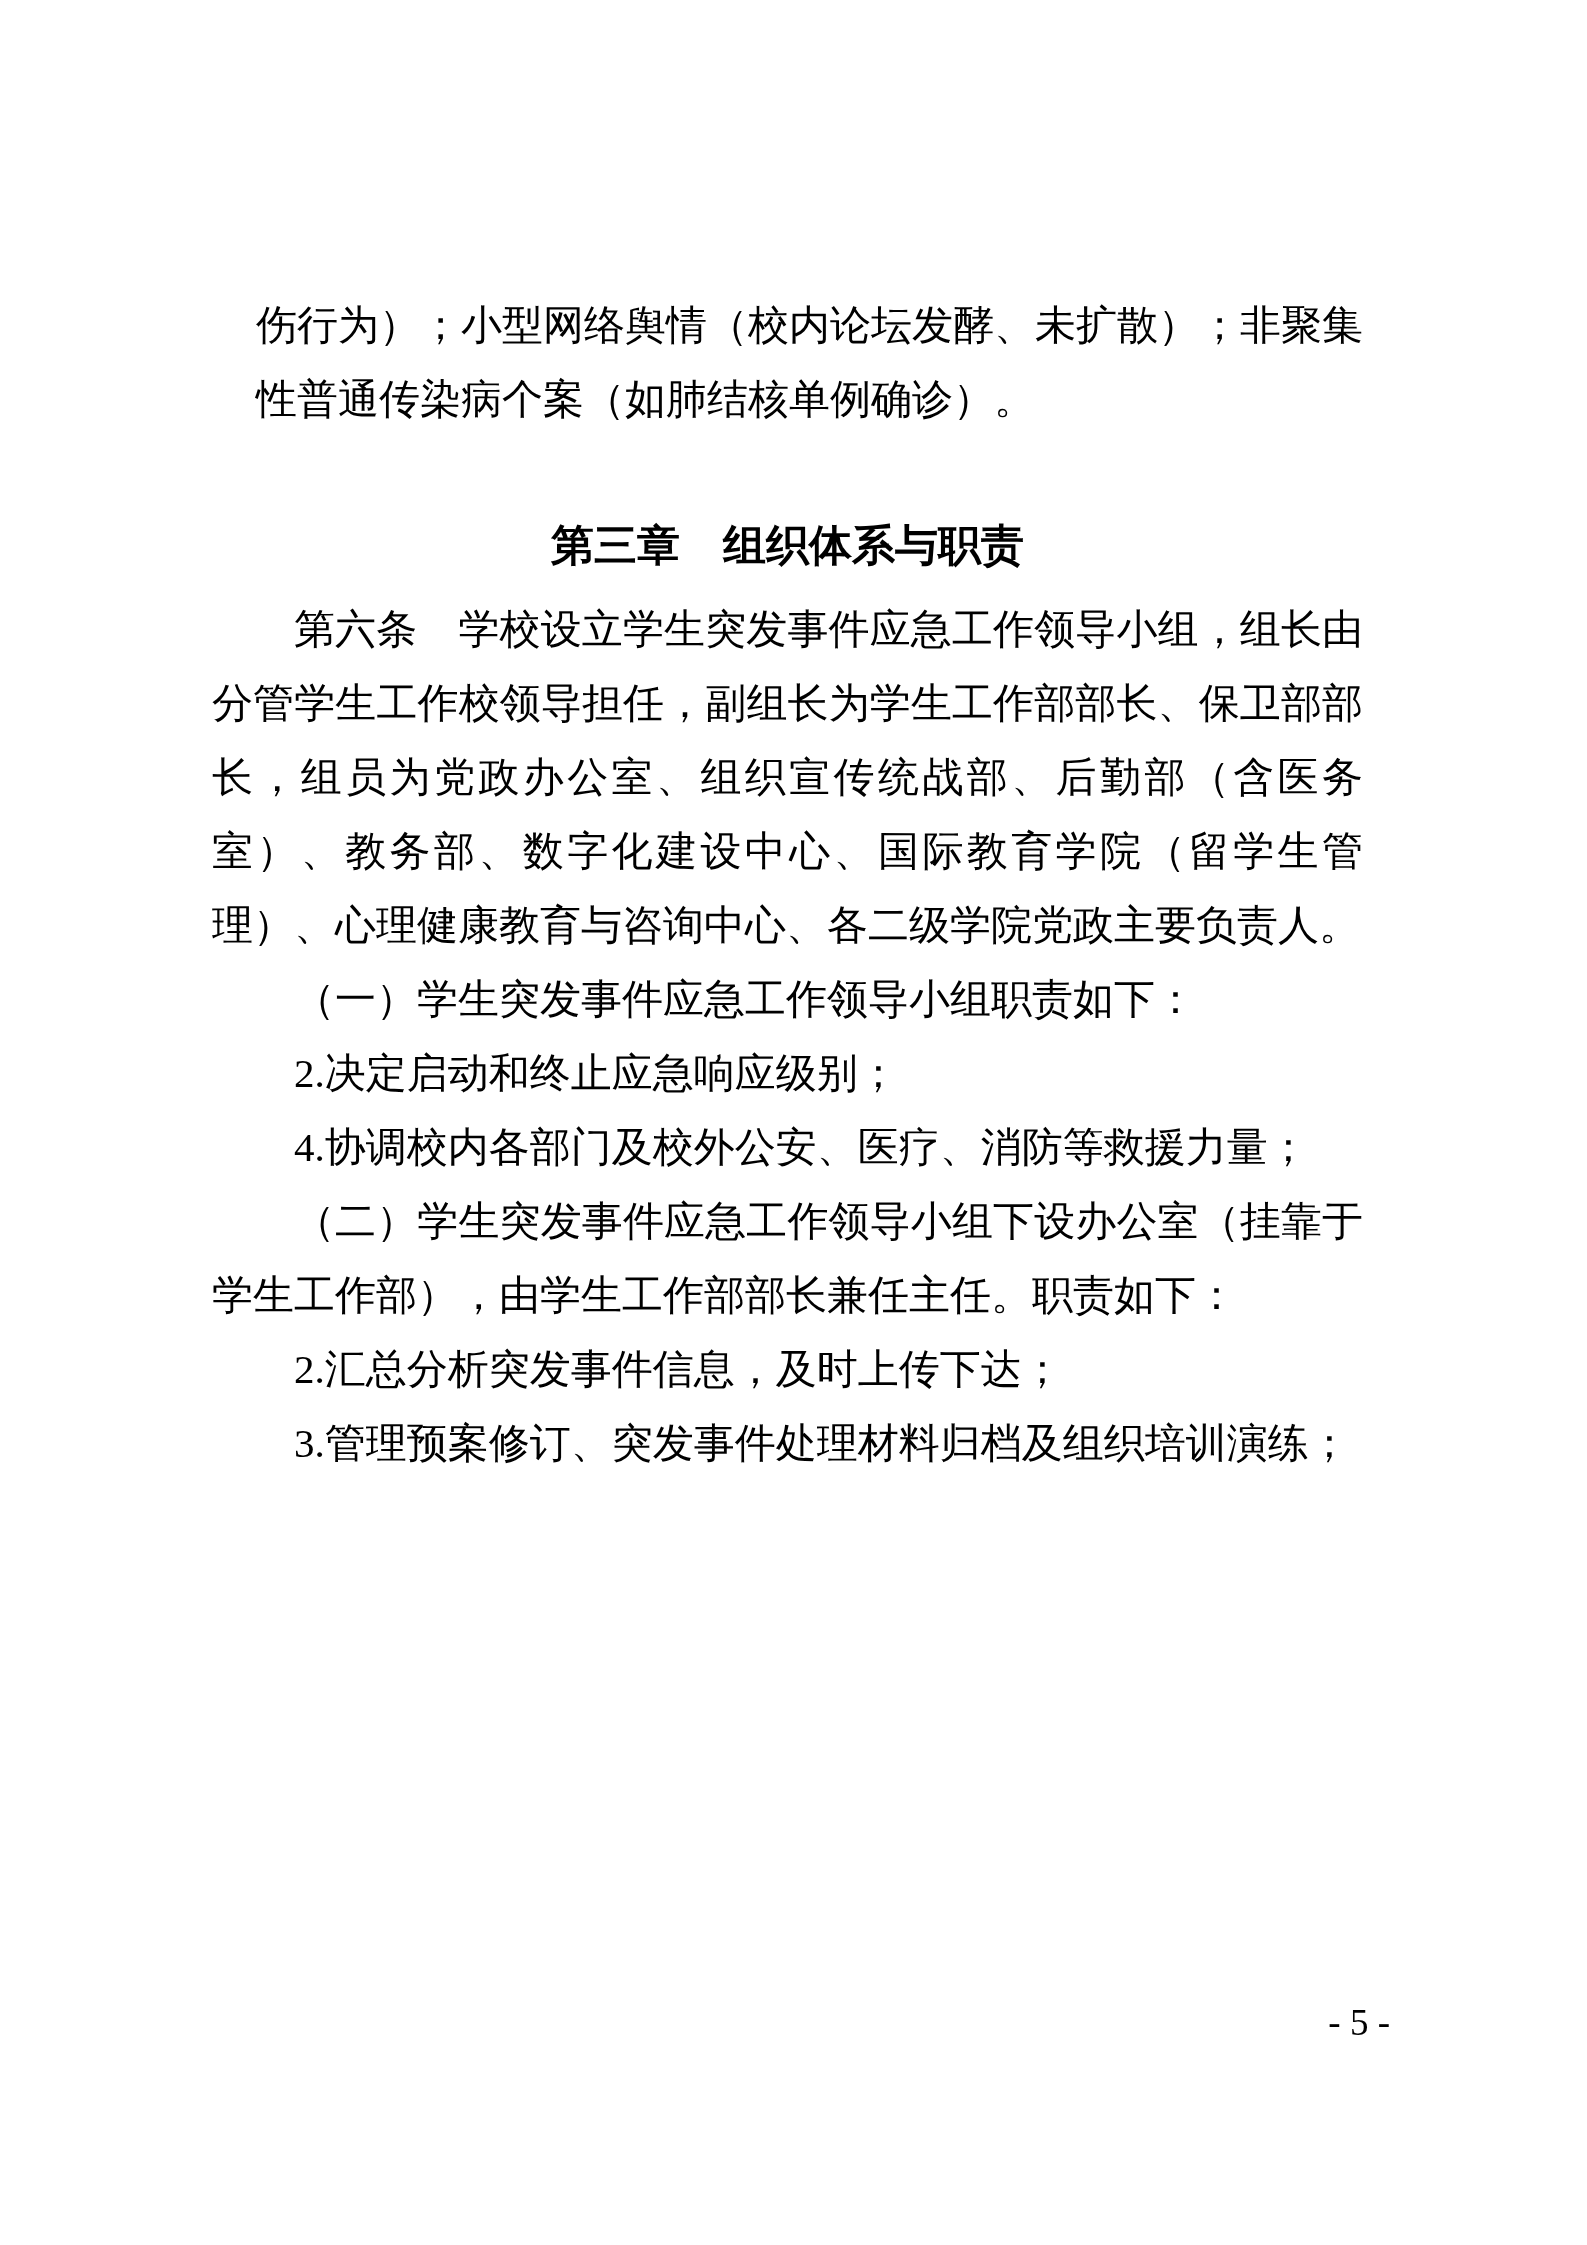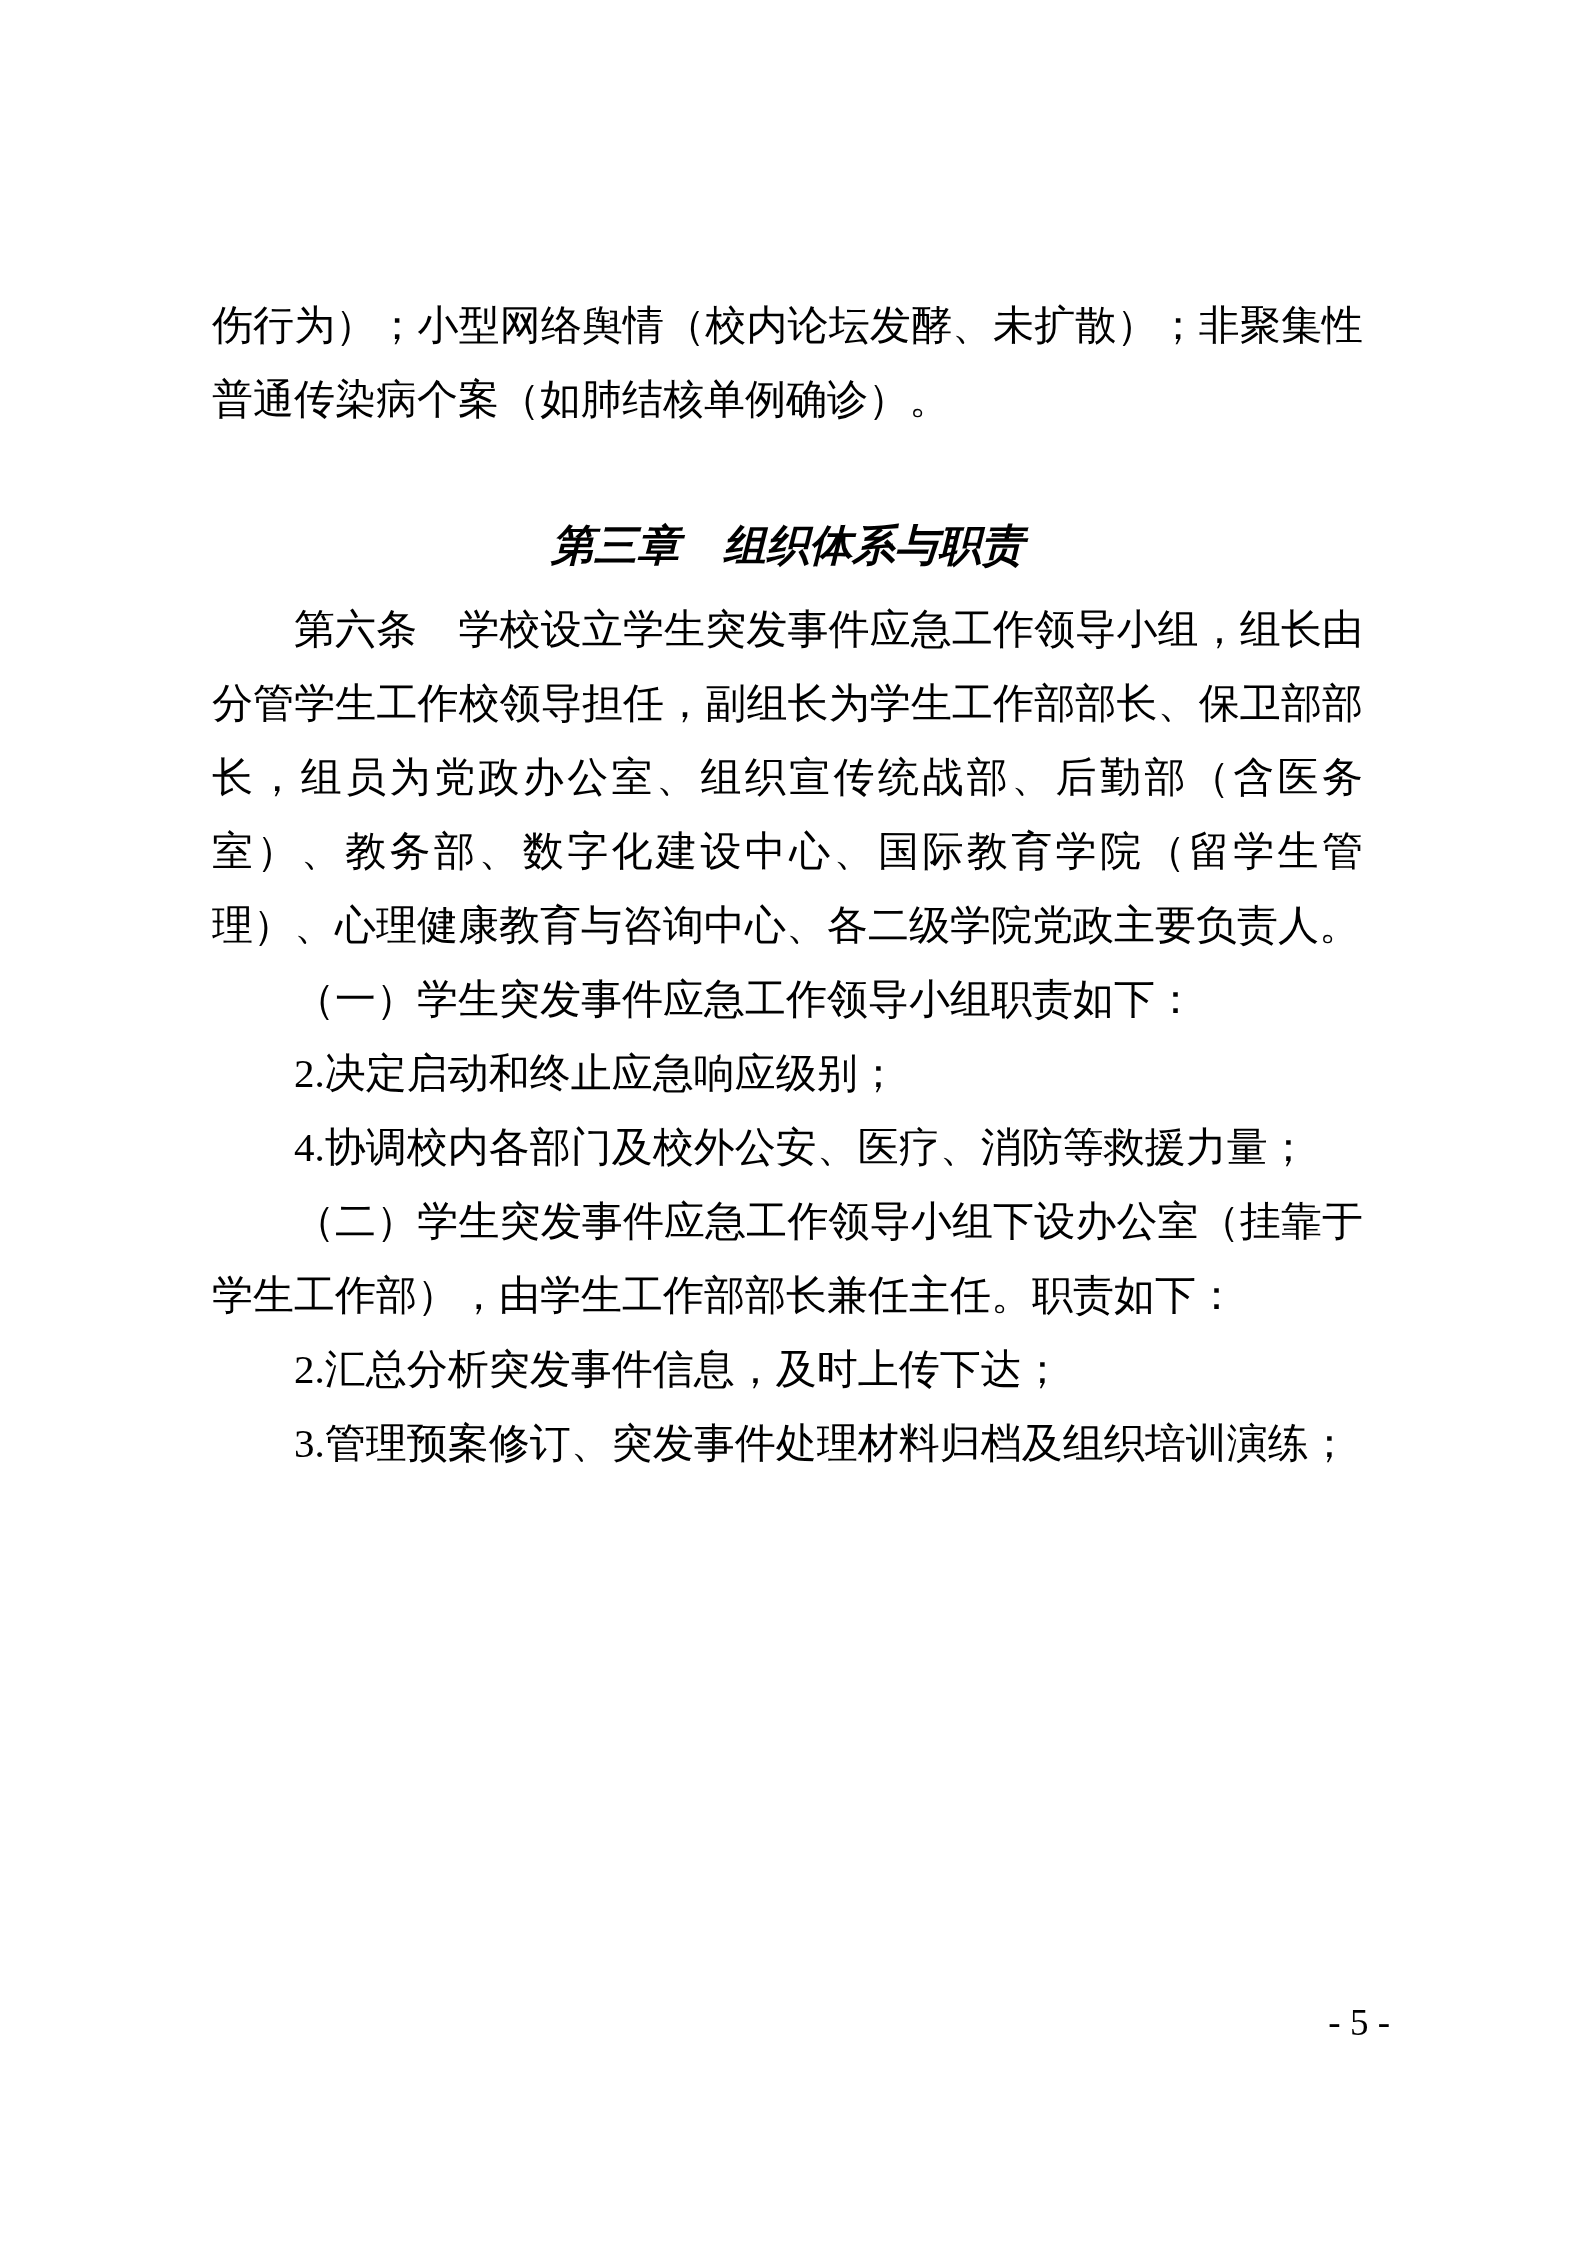--- a/index.html
+++ b/index.html
@@ -19,31 +19,30 @@
     top: 288px;
     width: 1151px;
     font-size: 41px;
     line-height: 74px;
     text-align: justify;
     text-justify: inter-ideograph;
     word-break: normal;
     line-break: strict;
   }
   .para { text-indent: 2em; }
-  .para.no-indent { text-indent: 0; }
+  .para.no-indent { text-indent: 0; margin-left: 44px; }
   .chapter-heading {
     font-family: "Liberation Sans", "DejaVu Sans", sans-serif;
     font-weight: bold;
     font-size: 43px;
     line-height: 74px;
     text-align: center;
     text-indent: 0;
     margin-top: 72px;
     margin-bottom: 10px;
-    font-style: italic;
   }
   .page-number {
     position: absolute;
     top: 2003px;
     right: 197px;
     font-size: 37px;
     line-height: 40px;
     font-family: "Liberation Serif", "DejaVu Serif", serif;
     color: #000000;
   }

